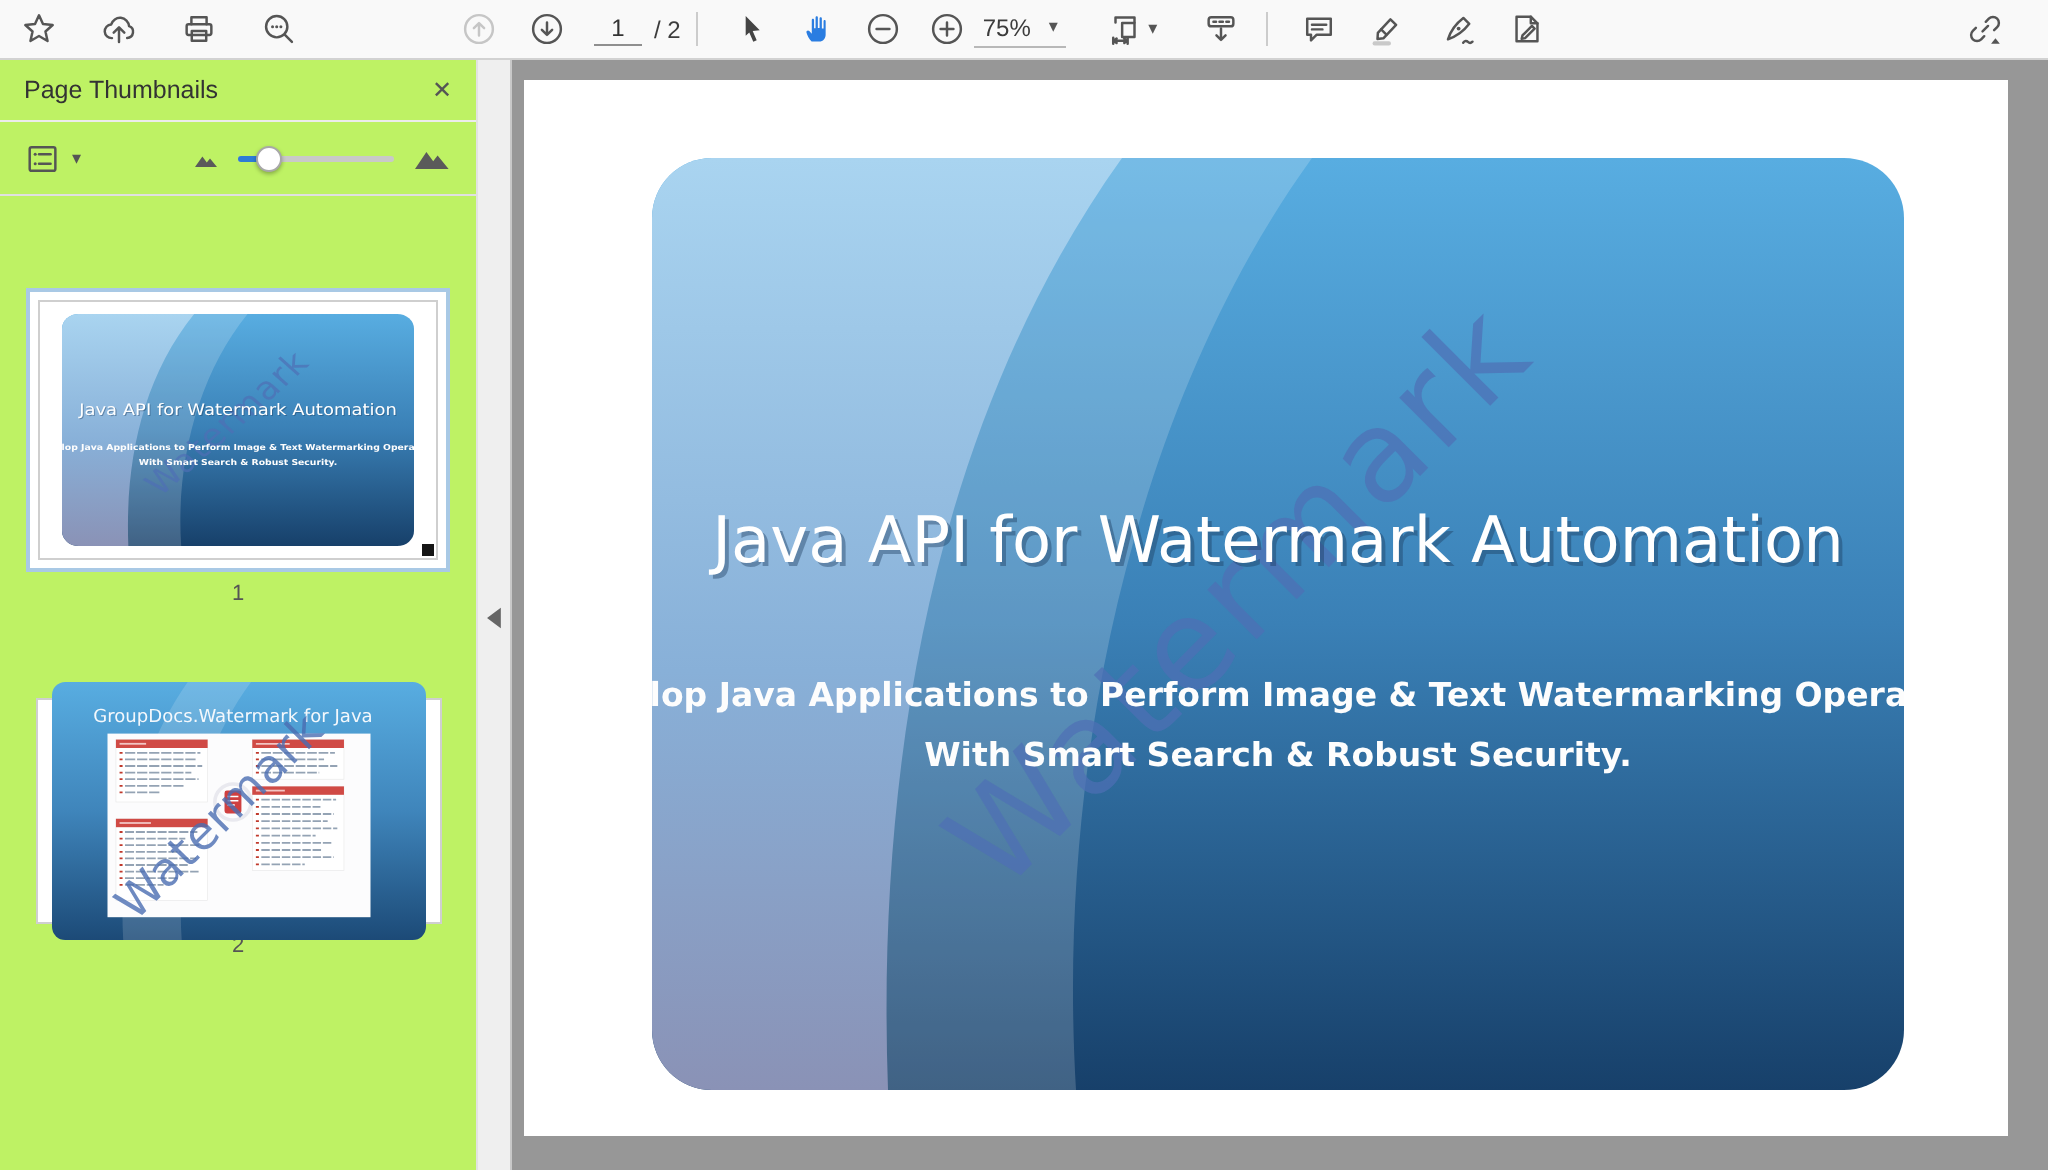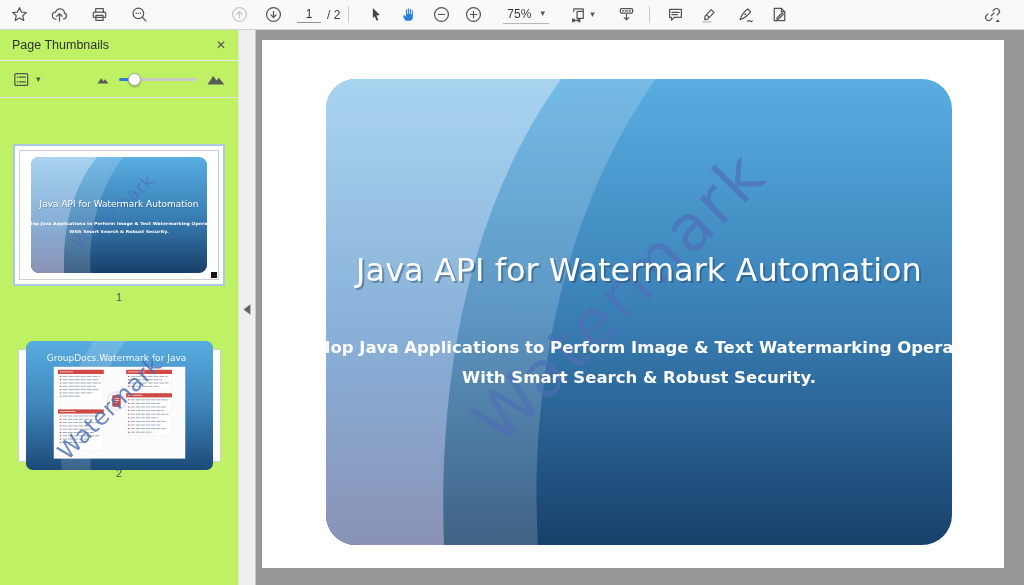--- a/index.html
+++ b/index.html
@@ -9,21 +9,21 @@
 
   
   .toolbar{height:30px;flex:0 0 30px;background:#f9f9f9;border-bottom:1px solid #d2d2d2;display:flex;align-items:center}
   .tb-btn{width:28px;height:24px;display:flex;align-items:center;justify-content:center;cursor:pointer}
   svg.ic{width:19px;height:19px;stroke:#555;fill:none;stroke-width:1.3;stroke-linecap:round;stroke-linejoin:round}
   .disabled svg.ic{stroke:#c6c6c6}
   .dotfill{fill:#555;stroke:none}
   .tb-sep{width:1px;height:17px;background:#ccc;margin:0 8px;flex:0 0 1px}
   .page-input{width:24px;height:16px;border:none;border-bottom:1px solid #8f8f8f;background:transparent;text-align:center;font-size:12px;font-family:"Liberation Sans",sans-serif;color:#333;padding:0}
   .tb-text{font-size:12px;color:#3c3c3c}
-  .zoom-box{display:flex;align-items:center;gap:9px;border-bottom:1px solid #b8b8b8;padding:1px 4px 2px 4px;margin-left:16px;cursor:pointer}
+  .zoom-box{display:flex;align-items:center;gap:9px;border-bottom:1px solid #b8b8b8;padding:1px 4px 2px 4px;margin-left:0;cursor:pointer}
   .caret{font-size:9px;color:#555;line-height:1}
   .ml5{margin-left:5px}.ml4{margin-left:4px}.ml6{margin-left:6px}.ml8{margin-left:8px}
   .ml10{margin-left:10px}.ml12{margin-left:12px}.ml14{margin-left:14px}.ml72{margin-left:72px}
   .link-btn{margin-left:auto;margin-right:18px}
 
   
   .content{display:flex;flex:1;min-height:0}
   .sidebar{width:238px;flex:0 0 238px;background:#bef264;display:flex;flex-direction:column}
   .panel-header{height:31px;flex:0 0 31px;display:flex;align-items:center;padding:0 12px;border-bottom:1px solid #ececec;font-size:12.5px;color:#333}
   .close-x{margin-left:auto;color:#555;font-size:12px;cursor:pointer}

